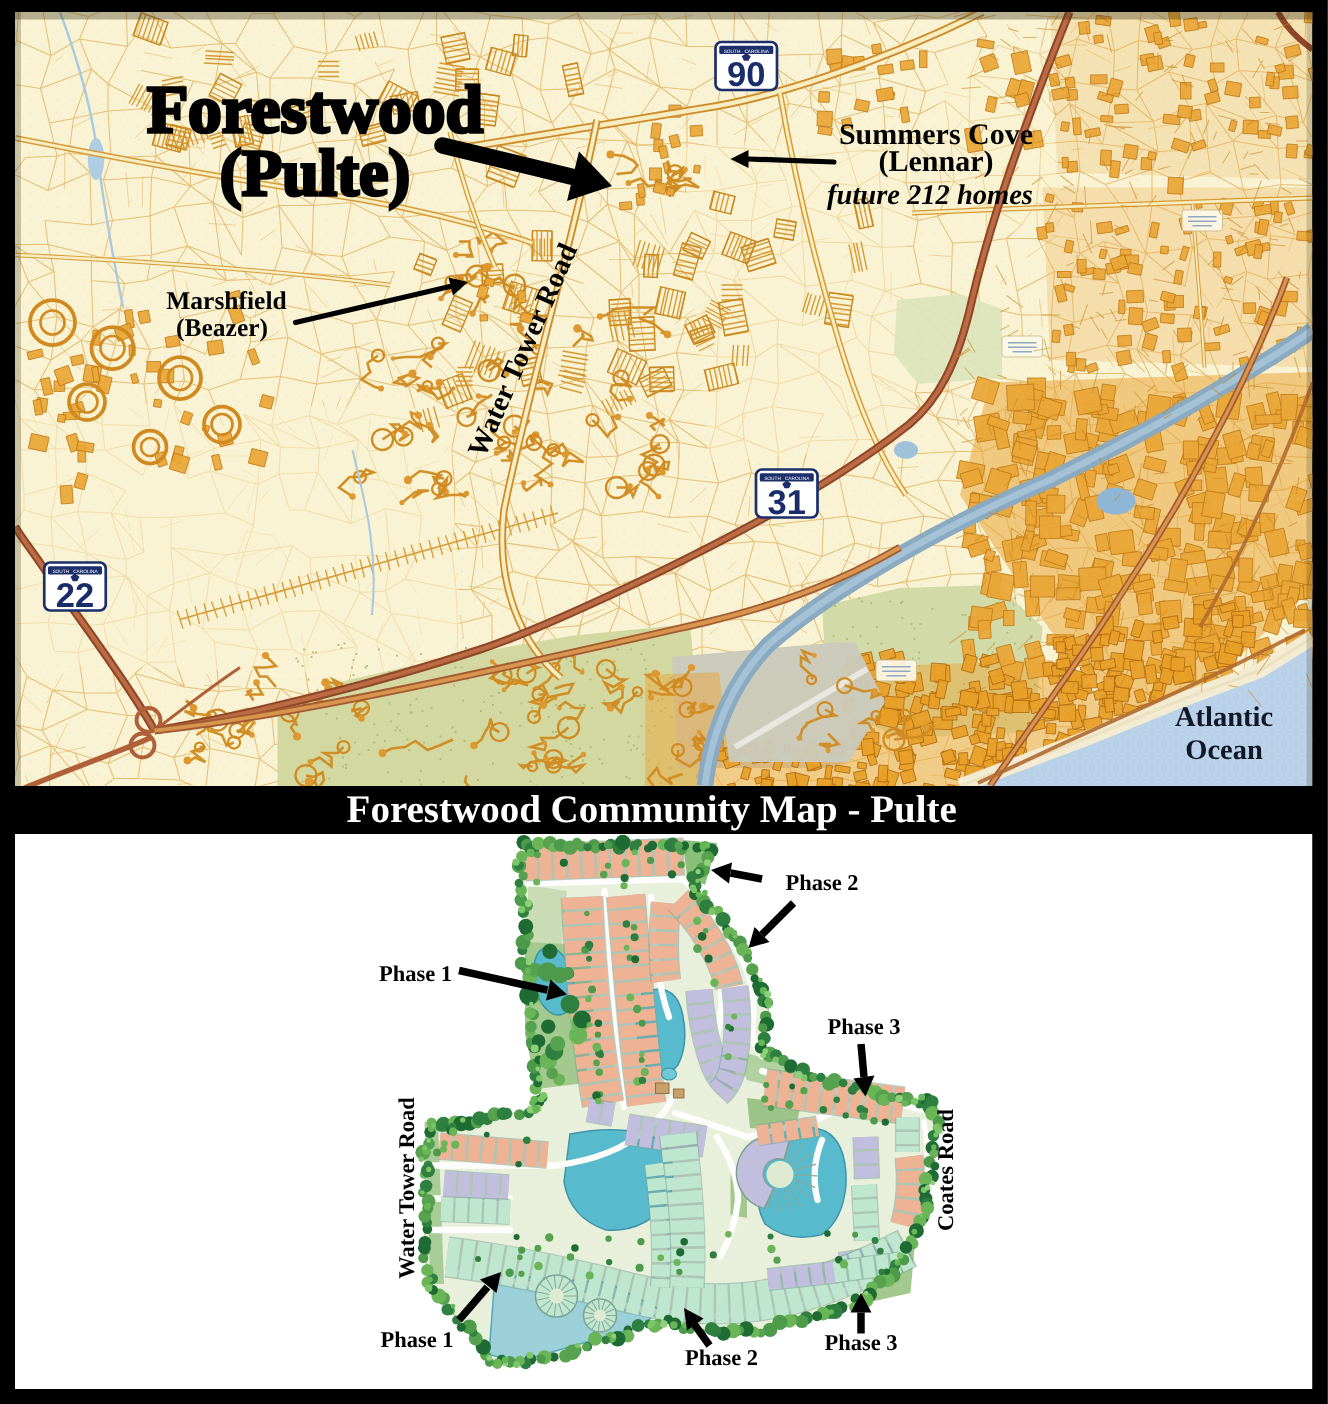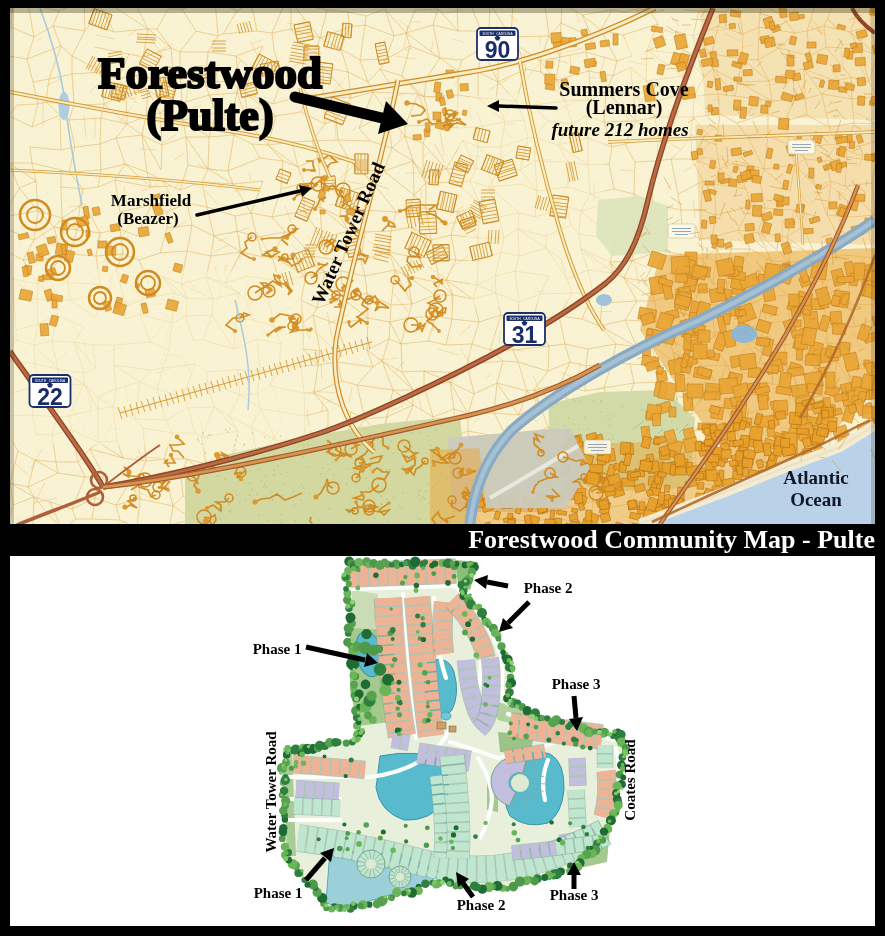--- a/index.html
+++ b/index.html
@@ -1,16 +1,16 @@
 <!DOCTYPE html>
 <html><head><meta charset="utf-8"><style>
 html,body{margin:0;padding:0;background:#000;}
 #page{position:relative;width:885px;height:936px;background:#000;overflow:hidden;font-family:"Liberation Sans",sans-serif;}
 #band{position:absolute;left:10px;top:524px;width:865px;height:24px;background:#000;color:#fff;
- font-family:"Liberation Serif",serif;font-weight:bold;font-size:26px;text-align:right;line-height:31px;text-indent:-16px;}
+ font-family:"Liberation Serif",serif;font-weight:bold;font-size:26px;text-align:center;line-height:31px;text-indent:-16px;}
 </style></head>
 <body>
 <div id="page">
 <svg width="865" height="516" viewBox="10 8 865 516" style="position:absolute;left:10px;top:8px">
       <defs>
 <pattern id="spk" width="9" height="9" patternUnits="userSpaceOnUse">
  <circle cx="2" cy="3" r="0.8" fill="#bcd6e6" opacity="0.55"></circle>
  <circle cx="6.5" cy="7" r="0.7" fill="#c4dce8" opacity="0.45"></circle>
 </pattern>
 <pattern id="ocn" width="8" height="8" patternUnits="userSpaceOnUse">

